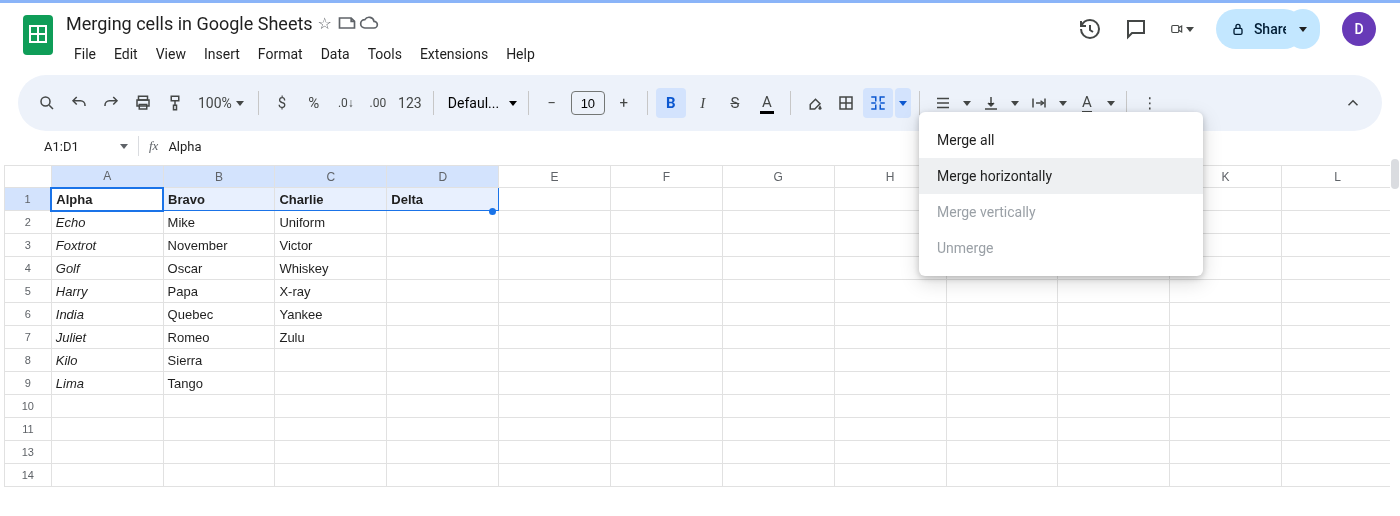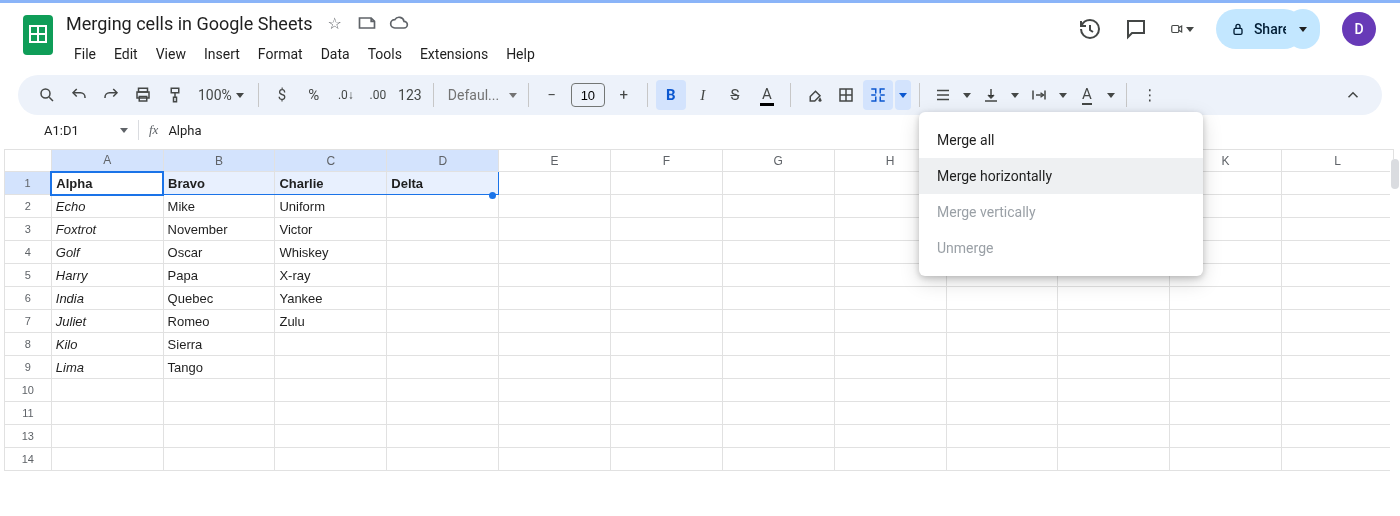--- a/index.html
+++ b/index.html
@@ -32,48 +32,48 @@
   .logo-icon::after{
     content:""; position:absolute; left:6px; top:10px; width:18px; height:18px;
     background:
       linear-gradient(#fff,#fff), linear-gradient(#fff,#fff), linear-gradient(#fff,#fff),
       linear-gradient(#fff,#fff), linear-gradient(#fff,#fff), linear-gradient(#fff,#fff);
     background-repeat:no-repeat;
     background-size: 18px 2px, 18px 2px, 18px 2px, 2px 18px, 2px 18px, 2px 18px;
     background-position: 0 0, 0 8px, 0 16px, 0 0, 8px 0, 16px 0;
   }
   .title-area { flex: 1; }
-  .title-row { display:flex; align-items:center; gap: 12px; height:28px; }
+  .title-row { display:flex; align-items:center; gap: 2px; height:28px; }
   .doc-title { font-size: 18px; color:#1f1f1f; }
   .title-row .ico { color:#5f6368; width:20px; height:20px; display:flex; align-items:center; justify-content:center; font-size:16px; }
   .menu-row { display:flex; gap: 2px; height: 30px; align-items:center; color:#1f1f1f; margin-top:2px;}
   .menu-row span { padding: 4px 8px; border-radius:4px; font-size:14px; cursor:pointer; }
   .right-tools { display:flex; align-items:center; gap: 22px; margin-left:auto; padding-right:6px;}
   .right-tools .ico { color:#444746; width:24px; height:24px; display:flex;align-items:center;justify-content:center; }
   .share-btn {
     background:#c3e7ff; color:#001d35; border-radius: 40px;
     height:40px; display:flex; align-items:center; padding:0 14px; gap:8px;
     font-weight:500; font-size:14px;
   }
   .share-drop { background:#c3e7ff; border-radius:40px; width:34px; height:40px; display:flex;align-items:center;justify-content:center; margin-left:-18px;}
   .avatar {
     width:34px; height:34px; border-radius:50%; background:#673ab7;
     color:#fff; display:flex; align-items:center; justify-content:center; font-weight:500;
   }
   .toolbar-wrap { padding: 4px 18px 0 18px; }
   .toolbar {
-    background:#edf2fa; border-radius: 28px; height:40px;
+    background:#edf2fa; border-radius: 28px; height:56px;
     display:flex; align-items:center; padding: 0 14px; gap:2px;
     color:#444746;
   }
   .toolbar .tb { width:30px; height:30px; display:flex;align-items:center;justify-content:center; border-radius:4px; font-size:15px;}
   .toolbar .sep { width:1px; height:24px; background:#c7c7c7; margin:0 6px;}
   .toolbar .zoom { display:flex; align-items:center; gap:4px; padding:0 6px;}
   .toolbar select, .toolbar .fontsel {
-    background:transparent; border:none; font-size:14px; color:#737373;
+    background:transparent; border:none; font-size:14px; color:#000000;
   }
   .fontsel { display:flex; align-items:center; gap:10px; width:78px; padding-left:6px;}
   .fontsize {
     display:flex; align-items:center; gap:4px;
   }
   .fontsize input {
     width:34px; height:24px; text-align:center; border:1px solid #747775; border-radius:4px;
     background:transparent; font-size:13px;
   }
   .tb.bold { background:#d3e3fd; color:#0b57d0; font-weight:700;}

